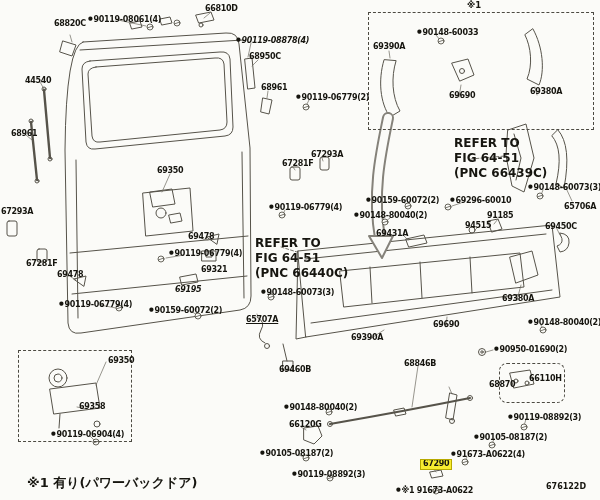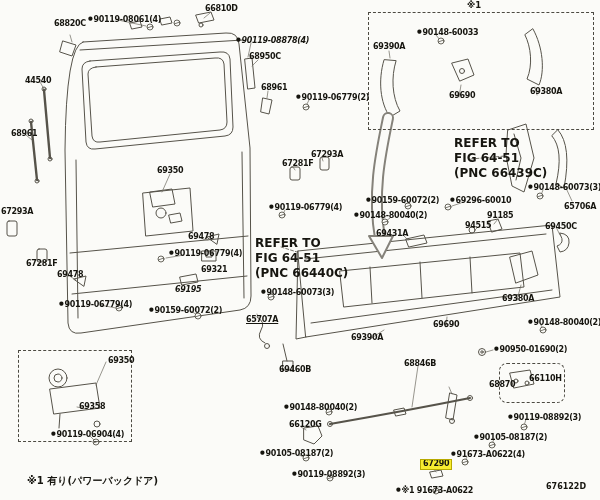--- a/index.html
+++ b/index.html
@@ -7,21 +7,21 @@
   body{font-family:"DejaVu Sans",sans-serif;background:#fbfbf8;position:relative;overflow:hidden}
   #stage{position:absolute;inset:0}
   svg{position:absolute;left:0;top:0}
   .lbl{position:absolute;font-size:8px;font-weight:bold;color:#16150f;letter-spacing:-0.3px;white-space:nowrap;line-height:1.1}
   .lbl.b::before{content:"\25CF";font-size:5.5px;vertical-align:1.5px;margin-right:1px}
   .lbl.hl{background:var(--hl,#f8ec30);outline:1px solid #b7a900;padding:0 2px;z-index:3}
   .refer{position:absolute;font-size:12px;font-weight:bold;line-height:1.25;white-space:nowrap;color:#16150f}
   .inset{position:absolute;border:1.3px dashed #4c4a42}
   .marker{position:absolute;font-size:8.5px;font-weight:bold;color:#16150f}
   .foot{position:absolute;font-size:8px;font-weight:bold;color:#16150f;white-space:nowrap}
-  .note{font-size:10px}
+  .note{font-size:13px}
 </style>
 </head>
 <body>
 
 <div id="stage">
 
 <svg width="600" height="500" viewBox="0 0 600 500">
   <defs>
     <g id="scr">
       <circle r="3" fill="#fbfbf8" stroke="#56534a" stroke-width="0.9"></circle>

